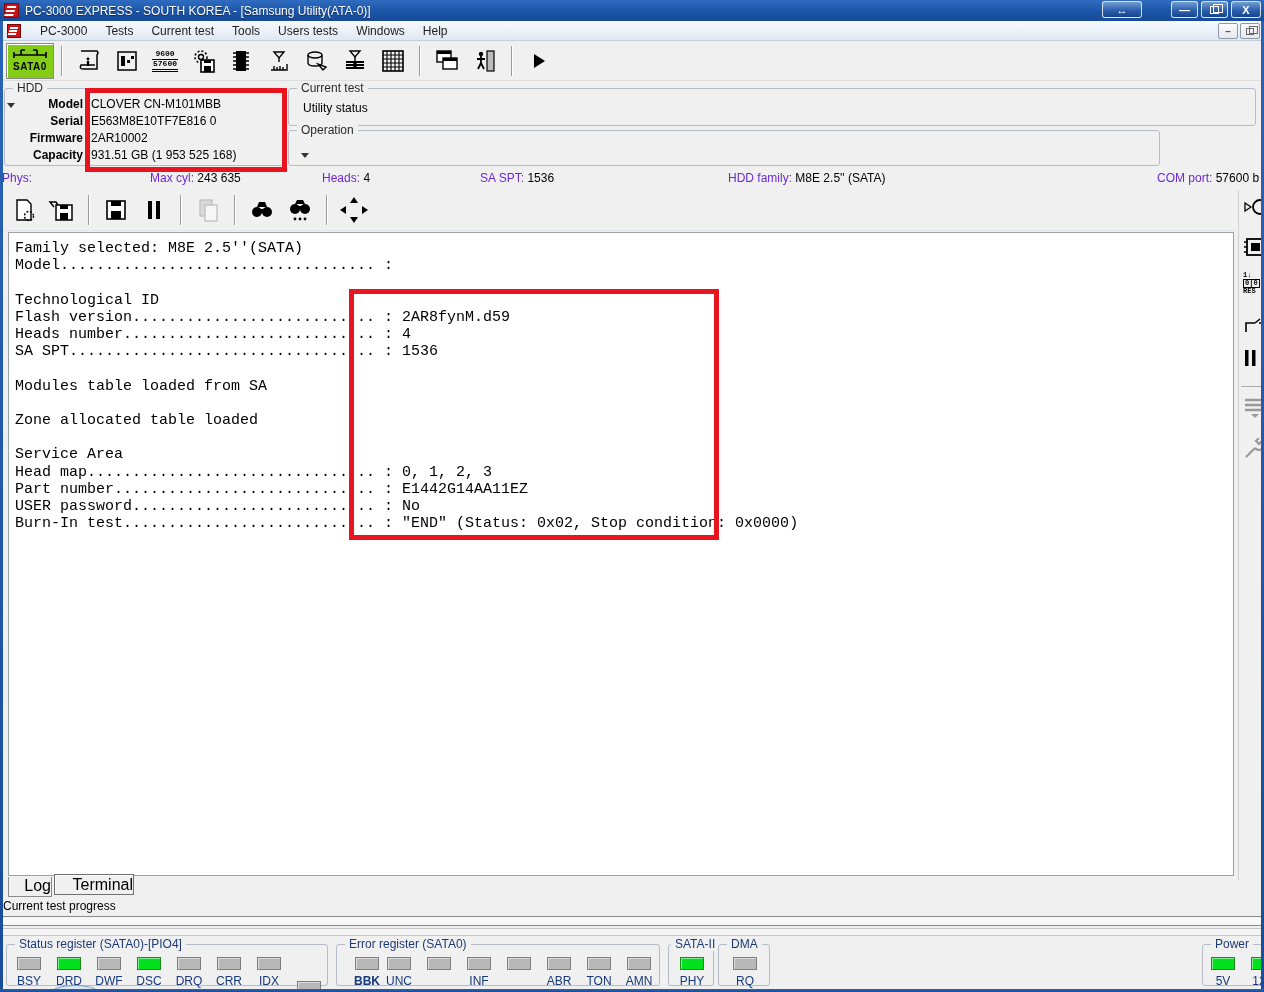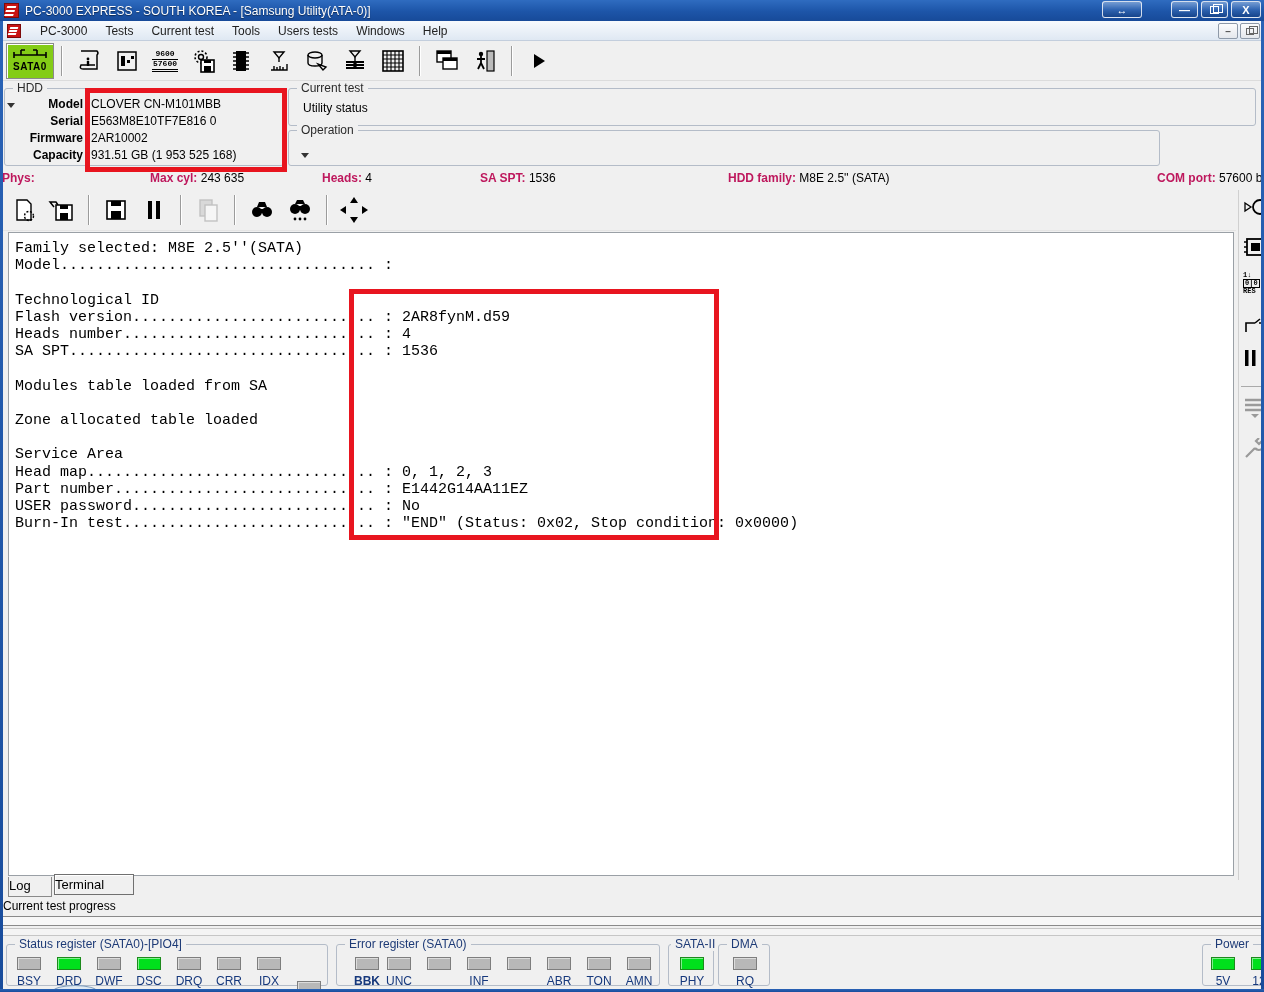--- a/index.html
+++ b/index.html
@@ -60,41 +60,41 @@
   .glabel.navy { color:#1d3a76; }
   .hdd-row { position:absolute; left:6px; width:270px; height:17px; font-size:12px; display:flex; }
   .hdd-row .lab { width:80px; text-align:right; font-weight:bold; color:#000; padding-right:8px; }
   .hdd-row .val { color:#000; white-space:nowrap; }
   .caret { width:0; height:0; border-left:4px solid transparent; border-right:4px solid transparent; border-top:5px solid #333; }
   .ct-status { position:absolute; left:14px; top:12px; font-size:12px; color:#000; }
 
   
   .physrow { position:absolute; left:0; top:168px; width:1264px; height:22px; font-size:12px; }
   .phys-item { position:absolute; top:3px; white-space:nowrap; }
-  .phys-item b { font-weight:bold; color:#be185d; } .phys-item span { color:#000; }
+  .phys-item b { font-weight:normal; color:#6d28d9; } .phys-item span { color:#000; }
 
   
   .logbox { position:absolute; left:8px; top:232px; width:1226px; height:644px; background:#fff; border:1px solid #9aa0a6; overflow:hidden; }
   .logbox pre { font-family:"Liberation Mono","DejaVu Sans Mono",monospace; font-size:15px; line-height:17.2px; color:#000; padding:7px 0 0 6px; }
 
   
   .redrect { position:absolute; border:5px solid #e8151f; background:transparent; pointer-events:none; }
   #redrect1 { left:85px; top:88px; width:202px; height:84px; }
   #redrect2 { left:349px; top:289px; width:370px; height:251px; }
 
   
   .rtoolbar { position:absolute; left:1238px; top:190px; width:26px; height:690px; background:#f0f0f0;
     border-left:1px solid #d0d0d0; overflow:hidden; }
   .rtb-item { position:absolute; left:4px; font-size:13px; color:#000; white-space:nowrap; }
   .rtb-res { font-size:7px; font-weight:bold; font-family:"Liberation Mono",monospace; line-height:7px; text-align:left; }
   .rtb-sep { position:absolute; left:2px; width:30px; border-top:1px solid #aaa; }
   .gray { color:#9a9a9a !important; }
 
   
-  .tab { position:absolute; font-size:13px; color:#000; text-align:left; background:#f0f0f0; }
+  .tab { position:absolute; font-size:16px; color:#000; text-align:right; background:#f0f0f0; }
   .tab-log { left:8px; top:877px; width:44px; height:20px; line-height:18px;
     border:1px solid #8a8a8a; border-top:none; }
   .tab-terminal { left:54px; top:874px; width:80px; height:21px; line-height:19px;
     border:1px solid #707070; box-shadow:inset 1px 1px 0 #fff; }
   .progress-label { position:absolute; left:3px; top:899px; font-size:12px; color:#000; }
   .pbar1 { position:absolute; left:2px; top:916px; width:1260px; height:10px; border:1px solid #8a8a8a; background:#f7f7f7; }
   .pbar2 { position:absolute; left:2px; top:928px; width:1260px; height:8px; border:1px solid #c6c6c6; background:#f4f4f4; }
 
   
   .statpanel { position:absolute; left:0; top:936px; width:1264px; height:53px; background:#f0f0f0; }

